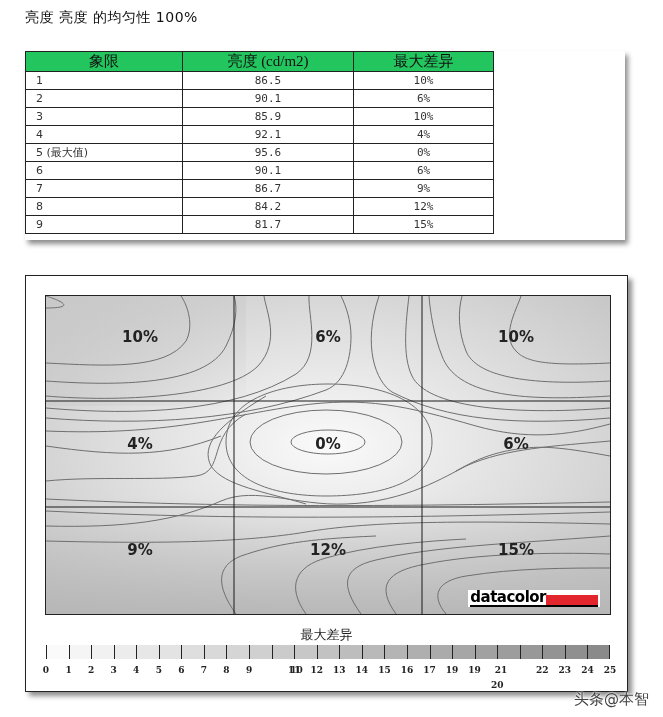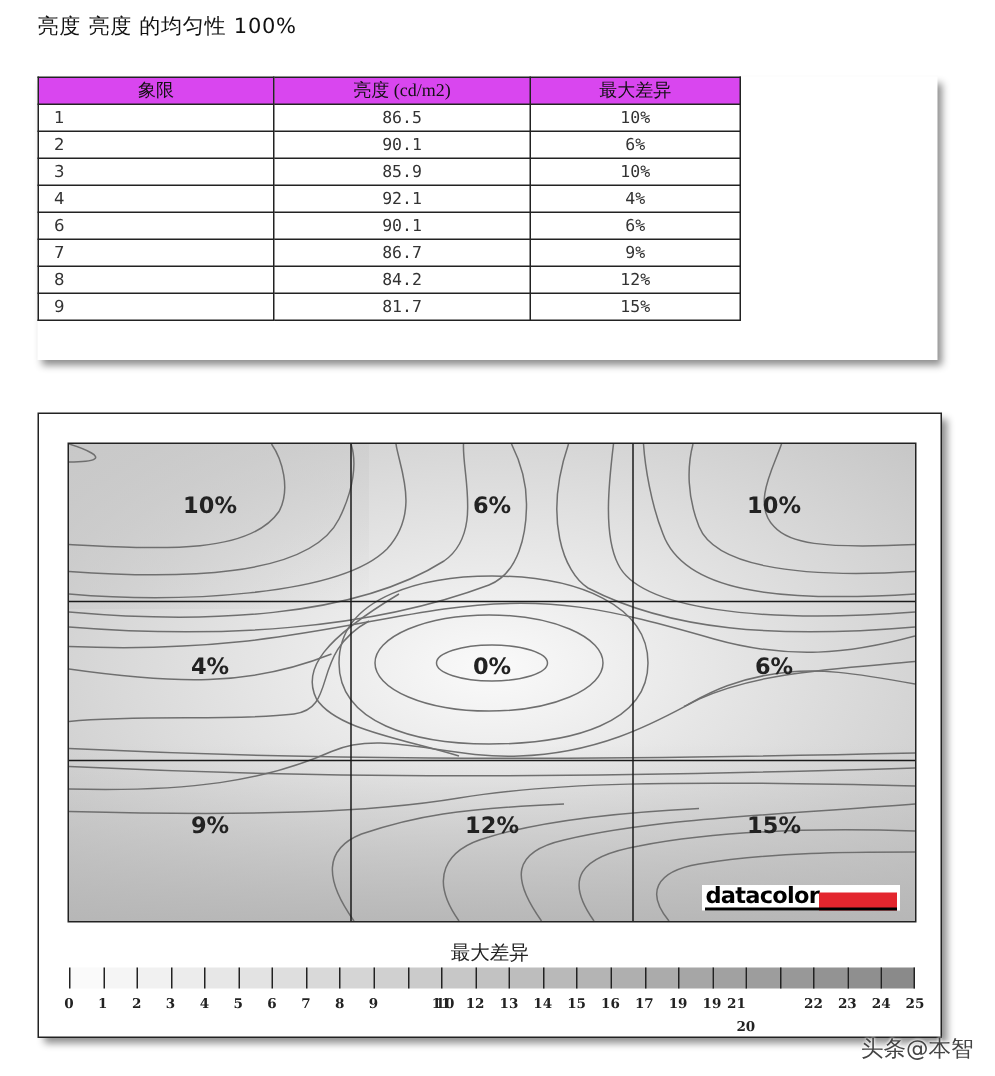--- a/index.html
+++ b/index.html
@@ -1,21 +1,21 @@
 <!DOCTYPE html>
 <html><head>
 <meta charset="utf-8">
 <style>
   html, body { margin: 0; padding: 0; background: #ffffff; }
   body { width: 663px; height: 717px; position: relative; overflow: hidden; font-family: "DejaVu Sans", sans-serif; color: #111; }
   .title { position: absolute; left: 25px; top: 9px; font-size: 14px; letter-spacing: 0.5px; }
   .table-card { position: absolute; left: 25px; top: 51px; width: 600px; height: 189px; background: #fff; box-shadow: 3px 4px 5px rgba(0,0,0,0.45); }
   table.data { position: absolute; left: 0; top: 0; border-collapse: collapse; font-size: 11px; }
   table.data th, table.data td { border: 1px solid #222; height: 17px; padding: 0 10px; }
-  table.data th { background: #d946ef; font-weight: normal; text-align: center; font-size: 12px; }
+  table.data th { background: #22c55e; font-weight: normal; text-align: center; font-size: 15px; }
   table.data td.num { text-align: center; font-family: "DejaVu Sans Mono", monospace; font-size: 11px; color: #333; }
   table.data td.q { text-align: left; color: #333; }
   .col1 { width: 136px; }
   .col2 { width: 150px; font-family: Liberation Serif, serif; }
   .col3 { width: 119px; }
 
   .chart-card { position: absolute; left: 25px; top: 275px; width: 601px; height: 415px; background: #fff; border: 1px solid #222; box-shadow: 4px 4px 5px rgba(0,0,0,0.45); }
   .plot { position: absolute; left: 19px; top: 19px; width: 564px; height: 318px; border: 1px solid #222; overflow: hidden; }
   .plot svg { position: absolute; left: 0; top: 0; }
   .cell-label { position: absolute; font-family: "DejaVu Sans", sans-serif; font-weight: bold; font-size: 15px; color: #222; transform: translate(-50%,-50%); }
@@ -56,20 +56,25 @@
         </tr>
       <tr>
           <td class="q">3</td>
           <td class="num">85.9</td>
           <td class="num">10%</td>
         </tr>
       <tr>
           <td class="q">4</td>
           <td class="num">92.1</td>
           <td class="num">4%</td>
+        </tr>
+      <tr>
+          <td class="q">5 (最大值)</td>
+          <td class="num">95.6</td>
+          <td class="num">0%</td>
         </tr>
       <tr>
           <td class="q">6</td>
           <td class="num">90.1</td>
           <td class="num">6%</td>
         </tr>
       <tr>
           <td class="q">7</td>
           <td class="num">86.7</td>
           <td class="num">9%</td>
@@ -238,21 +243,21 @@
       <div class="scale-label" style="left: 268.16px;">11</div>
       <div class="scale-label" style="left: 290.72px; text-align: right;">12</div>
       <div class="scale-label" style="left: 313.28px;">13</div>
       <div class="scale-label" style="left: 335.84px;">14</div>
       <div class="scale-label" style="left: 358.4px;">15</div>
       <div class="scale-label" style="left: 380.96px;">16</div>
       <div class="scale-label" style="left: 403.52px;">17</div>
       <div class="scale-label" style="left: 426.08px;">19</div>
       <div class="scale-label" style="left: 448.64px;">19</div>
       <div class="scale-label" style="left: 471.2px; margin-top: 15px;">20</div>
-      <div class="scale-label" style="left: 465px;">21</div>
+      <div class="scale-label" style="left: 475px;">21</div>
       <div class="scale-label" style="left: 516.32px;">22</div>
       <div class="scale-label" style="left: 538.88px;">23</div>
       <div class="scale-label" style="left: 561.44px;">24</div>
       <div class="scale-label" style="left: 584px;">25</div>
     </div>
 </div>
 
 <div class="watermark">头条@本智</div>
 
 </body></html>

